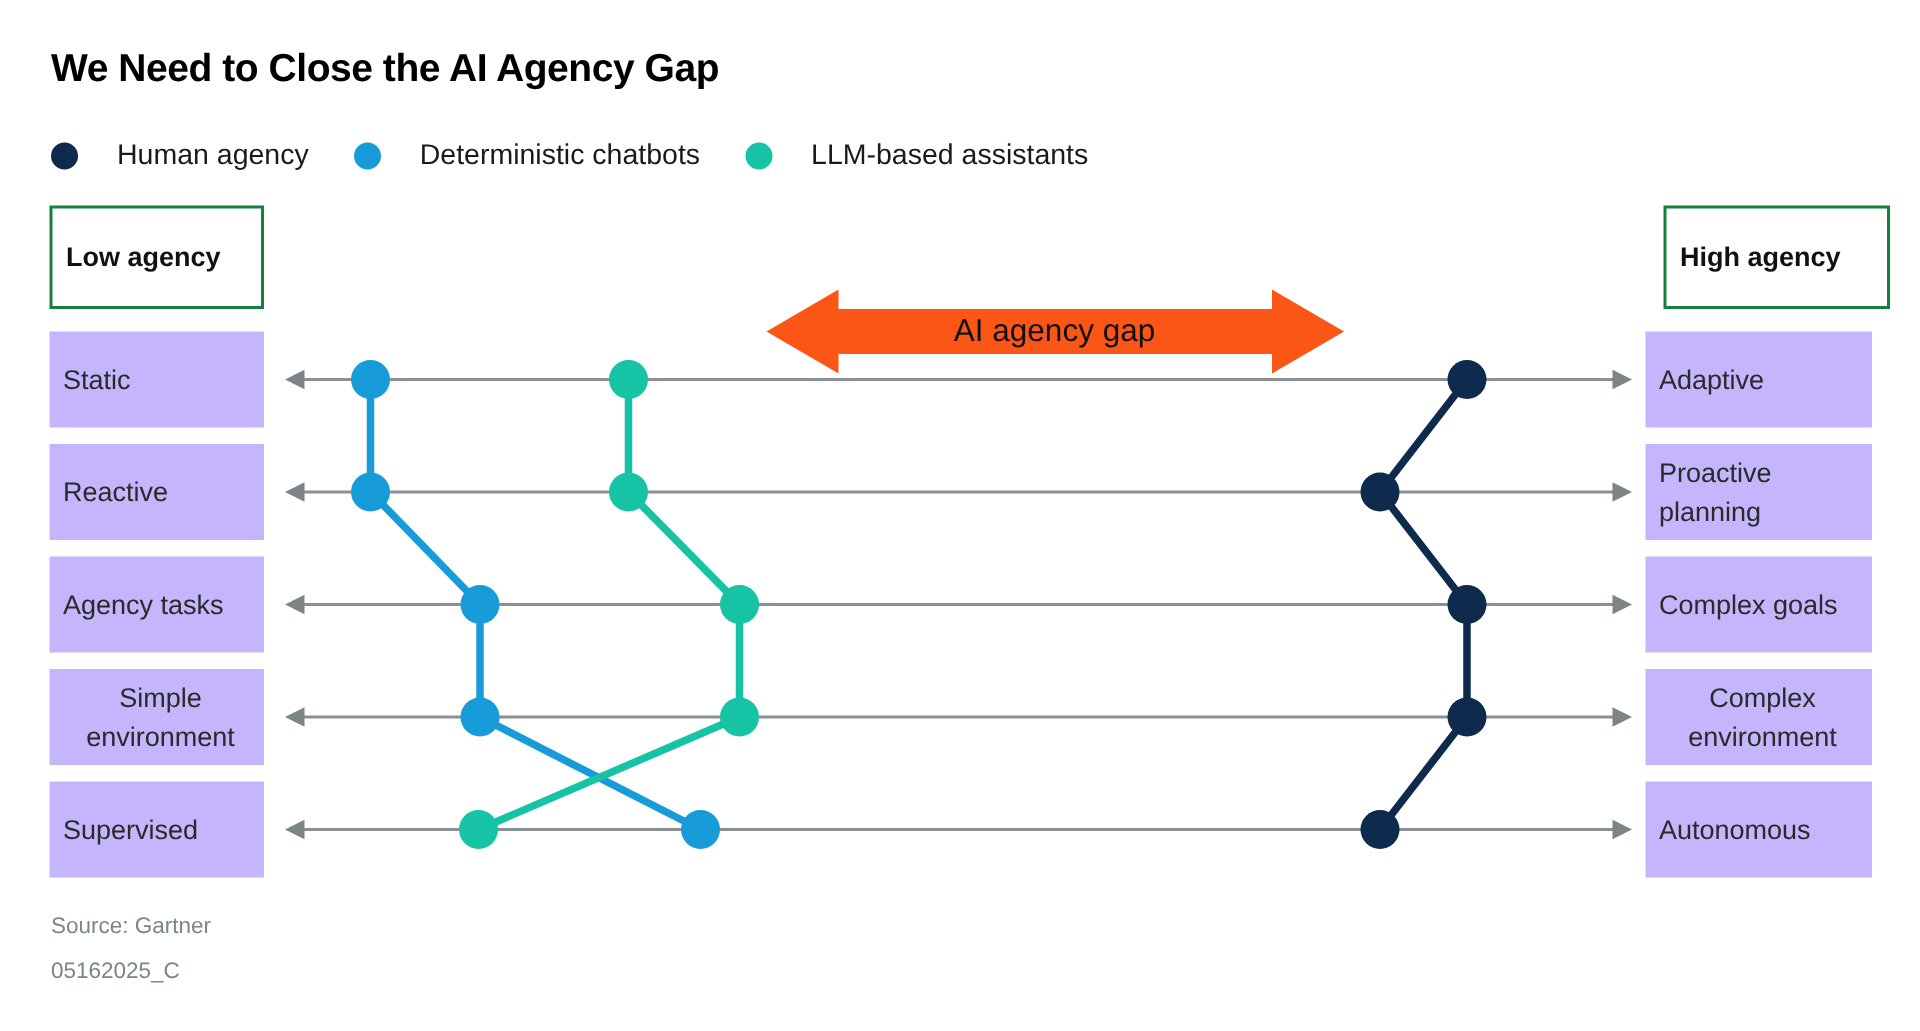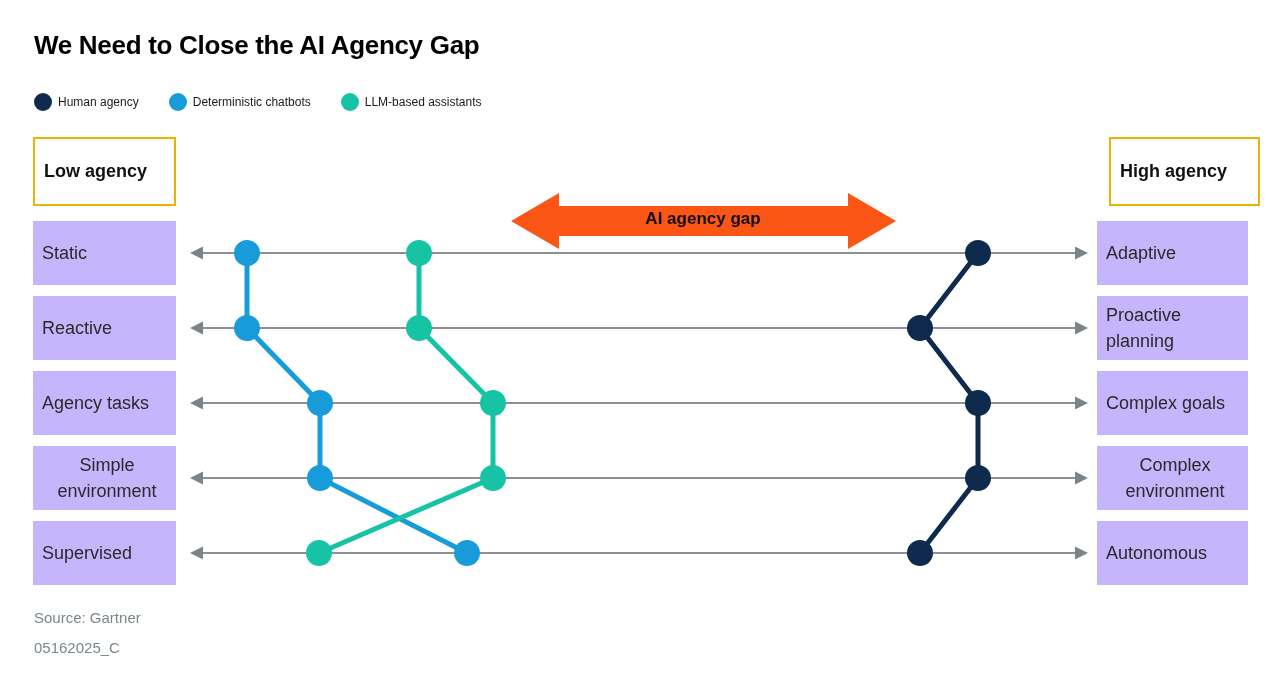--- a/index.html
+++ b/index.html
@@ -1,30 +1,30 @@
 <!DOCTYPE html>
 <html><head>
 <meta charset="utf-8">
 <style>
   html,body{margin:0;padding:0;background:#ffffff;}
   body{width:1280px;height:687px;position:relative;font-family:"Liberation Sans",sans-serif;overflow:hidden;}
   .page{position:absolute;inset:0;}
   .title{position:absolute;left:34px;top:30px;font-size:26px;font-weight:800;color:#000;letter-spacing:-0.3px;margin:0;}
   .legend{position:absolute;left:34px;top:93px;display:flex;align-items:center;gap:30px;}
-  .legend-item{display:flex;align-items:center;gap:6px;font-size:12px;color:#1a1a1a;}
+  .legend-item{display:flex;align-items:center;gap:26px;font-size:19px;color:#1a1a1a;}
   .legend-dot{width:18px;height:18px;border-radius:50%;display:inline-block;}
-  .hdr-box{position:absolute;width:143px;height:69px;background:#fff;border:2px solid #eab308;display:flex;align-items:center;box-sizing:border-box;padding-left:9px;font-size:18px;font-weight:700;color:#111;}
+  .hdr-box{position:absolute;width:143px;height:69px;background:#fff;border:2px solid #15803d;display:flex;align-items:center;box-sizing:border-box;padding-left:9px;font-size:18px;font-weight:700;color:#111;}
   .hdr-left{left:33px;top:137px;}
   .hdr-right{left:1109px;top:137px;width:151px;}
   .row-box{position:absolute;height:64px;background:#c4b5fd;display:flex;align-items:center;box-sizing:border-box;padding-left:9px;padding-right:4px;font-size:18px;line-height:26px;color:#2a2a2a;}
   .row-left{left:33px;width:143px;}
   .row-right{left:1097px;width:151px;}
   .r0{top:221px;} .r1{top:296px;} .r2{top:371px;} .r3{top:446px;text-align:center;} .r4{top:521px;}
   #chart-svg{position:absolute;left:0;top:0;width:1280px;height:687px;pointer-events:none;}
-  .gap-label{position:absolute;left:553px;top:209px;width:300px;text-align:center;font-size:17px;font-weight:700;color:#111;}
+  .gap-label{position:absolute;left:553px;top:209px;width:300px;text-align:center;font-size:21px;font-weight:400;color:#111;}
   .source{position:absolute;left:34px;top:609px;font-size:15px;color:#7b868b;}
   .footnote{position:absolute;left:34px;top:639px;font-size:15px;color:#7b868b;}
 </style>
 </head>
 <body>
 
 <div class="page">
 
   <h1 class="title">We Need to Close the AI Agency Gap</h1>
 

